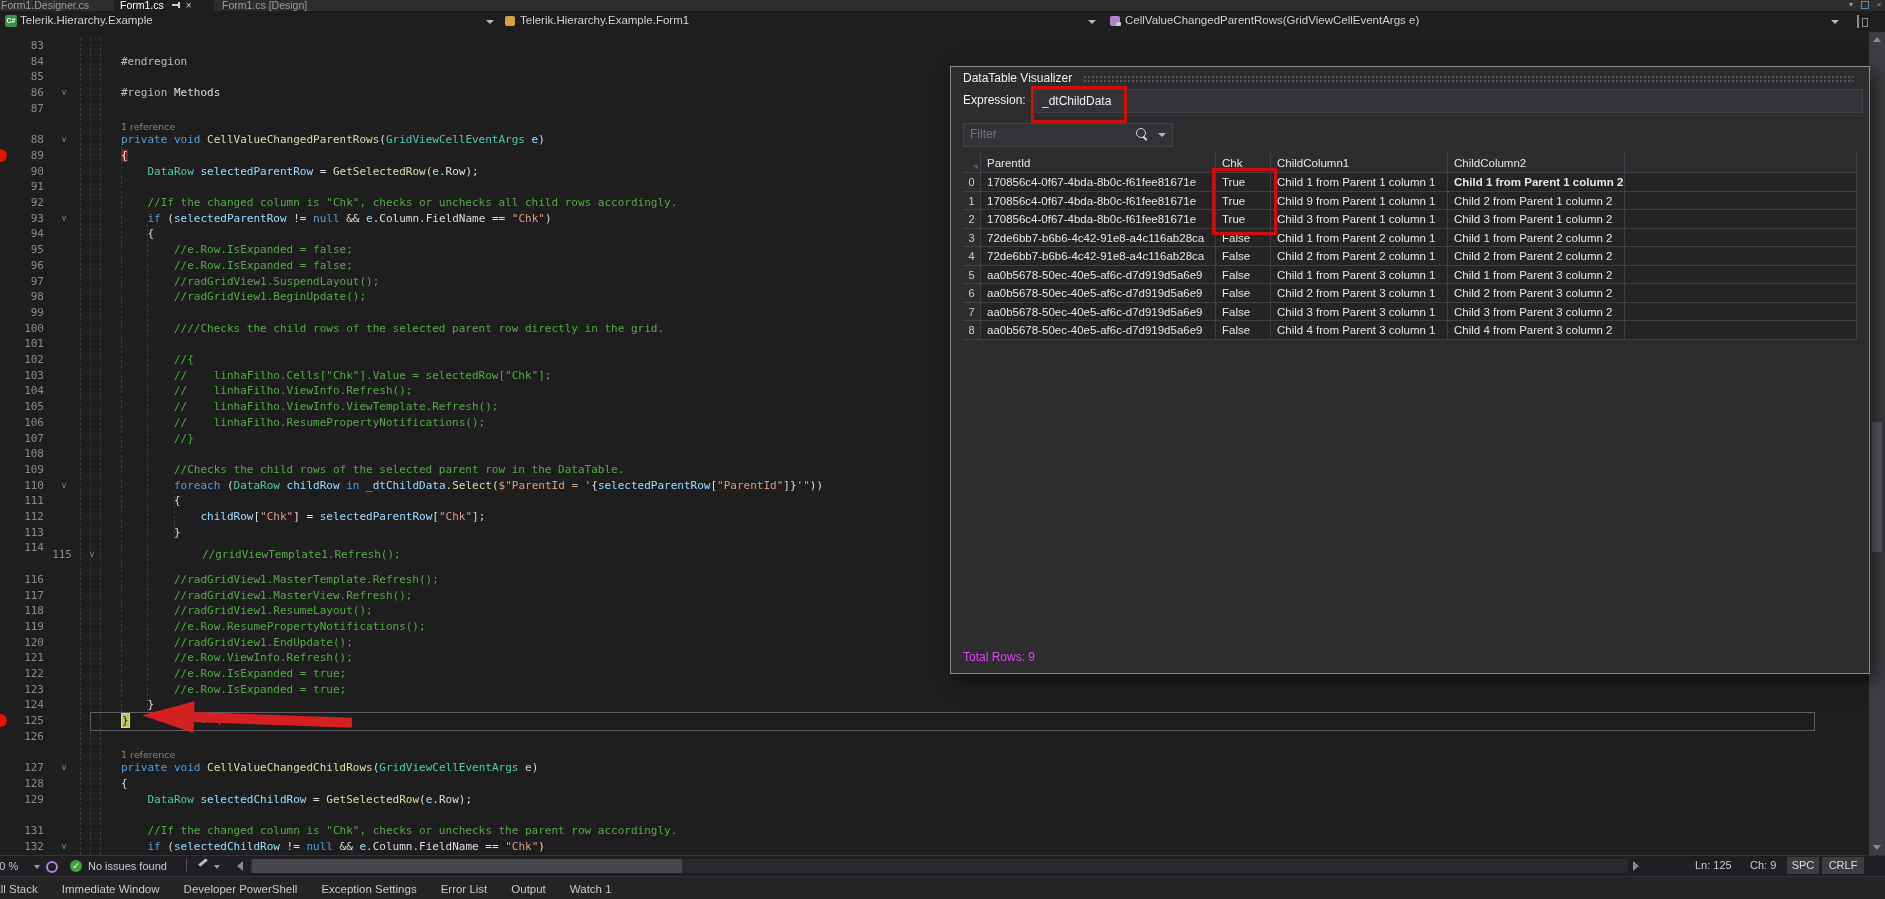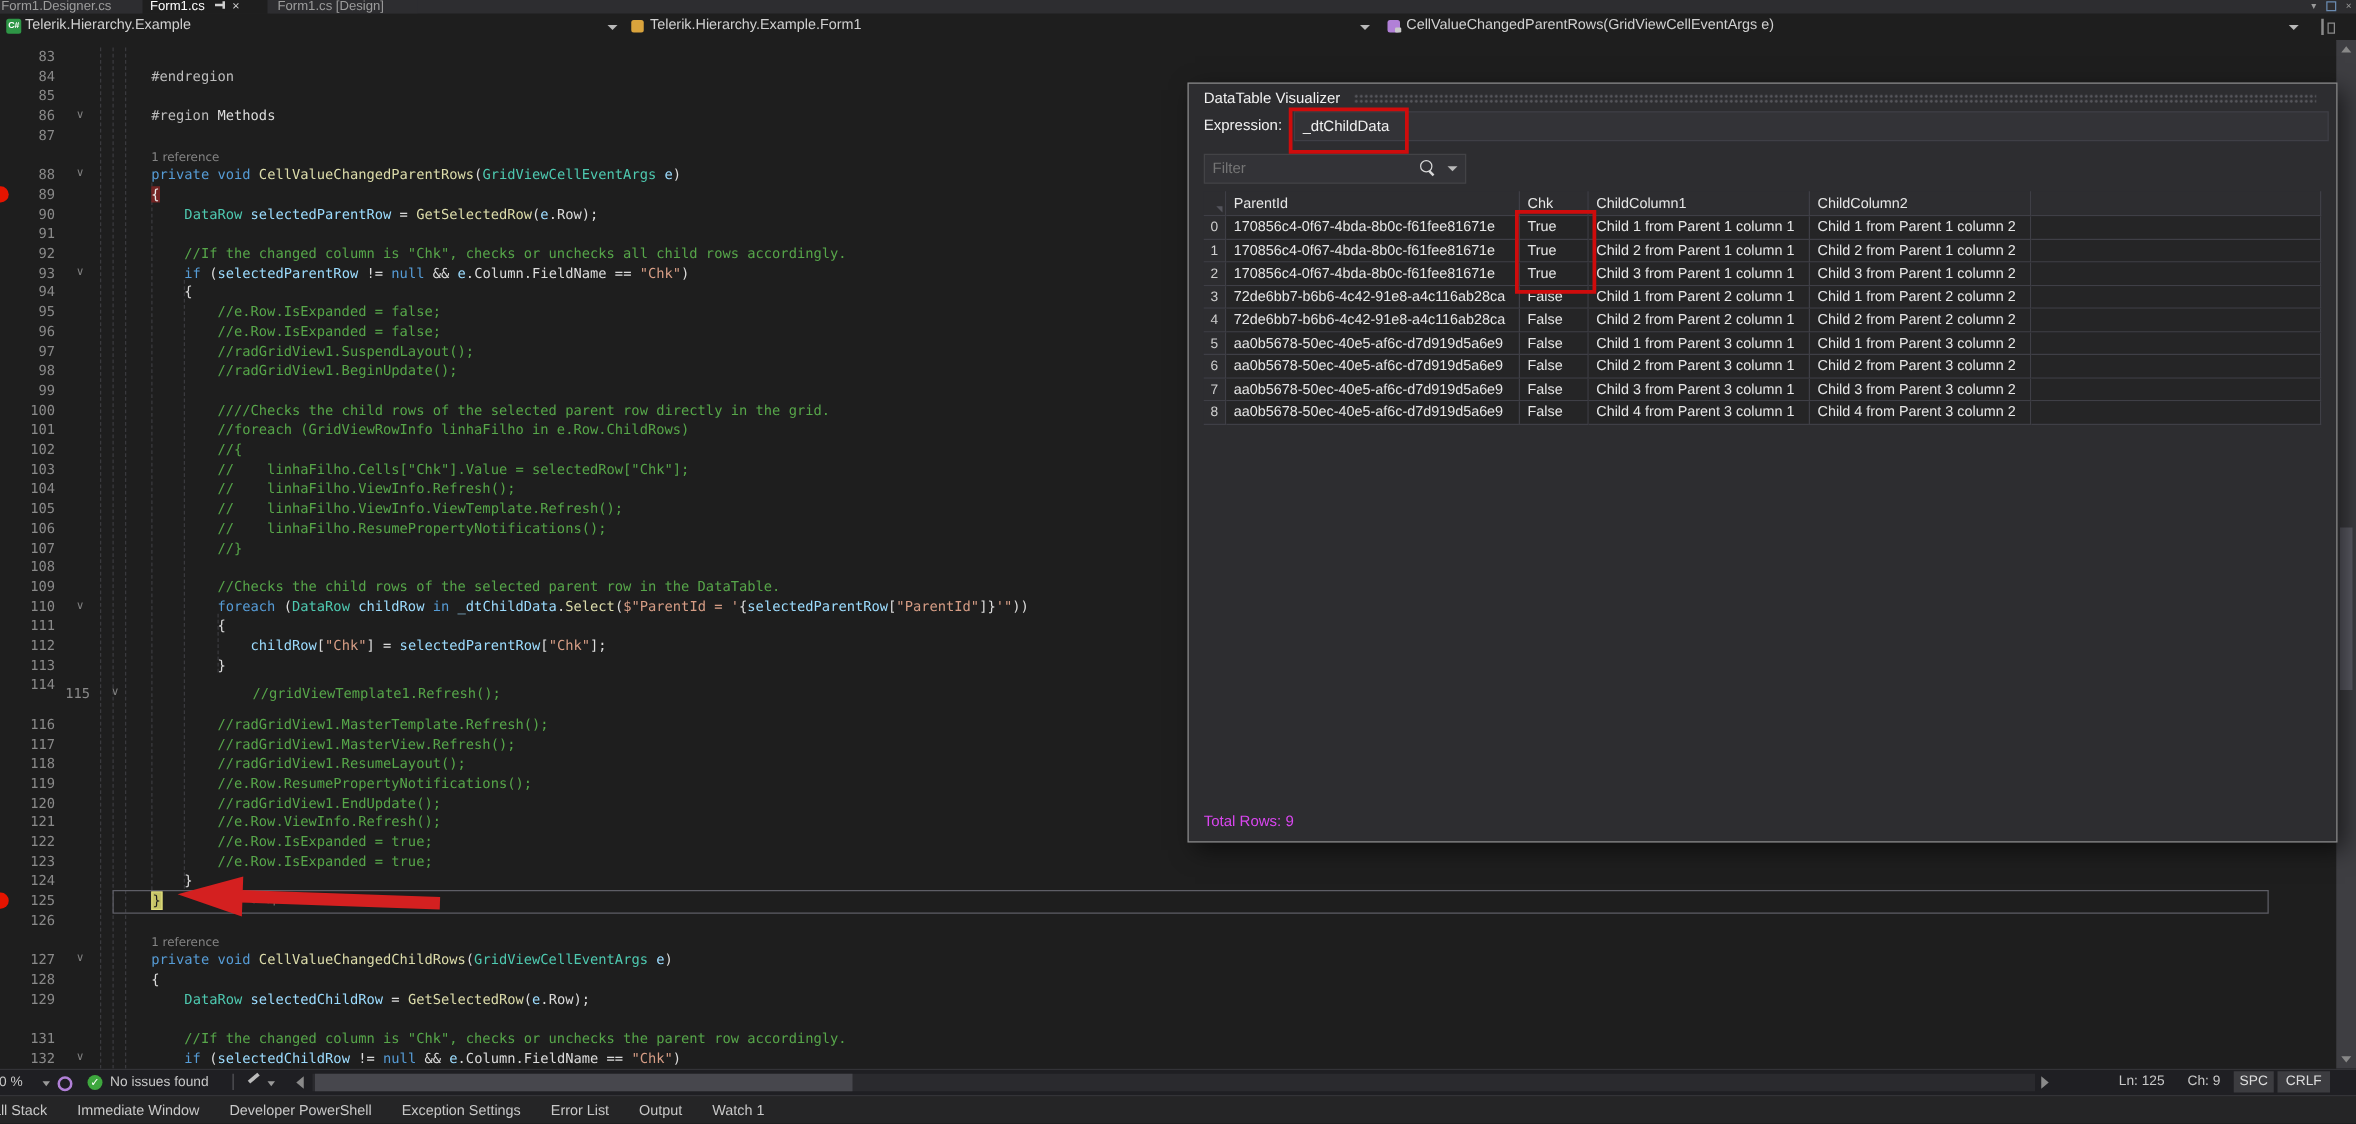--- a/index.html
+++ b/index.html
@@ -195,21 +195,21 @@
       <div class="row" style="top: 147.3px;"><span class="num">91</span><span class="code"></span></div>
       <div class="row" style="top: 163px;"><span class="num">92</span><span class="code"><span class="tk-c">            //If the changed column is "Chk", checks or unchecks all child rows accordingly.</span></span></div>
       <div class="row" style="top: 178.7px;"><span class="num">93</span><span class="fold">∨</span><span class="code"><span class="tk-k">            if</span><span class="tk-p"> (</span><span class="tk-v">selectedParentRow</span><span class="tk-p"> != </span><span class="tk-k">null</span><span class="tk-p"> &amp;&amp; </span><span class="tk-v">e</span><span class="tk-p">.Column.FieldName == </span><span class="tk-s">"Chk"</span><span class="tk-p">)</span></span></div>
       <div class="row" style="top: 194.4px;"><span class="num">94</span><span class="code"><span class="tk-p">            {</span></span></div>
       <div class="row" style="top: 210.1px;"><span class="num">95</span><span class="code"><span class="tk-c">                //e.Row.IsExpanded = false;</span></span></div>
       <div class="row" style="top: 225.8px;"><span class="num">96</span><span class="code"><span class="tk-c">                //e.Row.IsExpanded = false;</span></span></div>
       <div class="row" style="top: 241.5px;"><span class="num">97</span><span class="code"><span class="tk-c">                //radGridView1.SuspendLayout();</span></span></div>
       <div class="row" style="top: 257.2px;"><span class="num">98</span><span class="code"><span class="tk-c">                //radGridView1.BeginUpdate();</span></span></div>
       <div class="row" style="top: 272.9px;"><span class="num">99</span><span class="code"></span></div>
       <div class="row" style="top: 288.6px;"><span class="num">100</span><span class="code"><span class="tk-c">                ////Checks the child rows of the selected parent row directly in the grid.</span></span></div>
-      <div class="row" style="top: 304.3px;"><span class="num">101</span><span class="code"><span class="tk-c">                //foreach (GridViewRowInfo linhaFilho in e.Row.ChildRows)</span></span></div>
+      <div class="row" style="top: 304.3px;"><span class="num">101</span></div>
       <div class="row" style="top: 320px;"><span class="num">102</span><span class="code"><span class="tk-c">                //{</span></span></div>
       <div class="row" style="top: 335.7px;"><span class="num">103</span><span class="code"><span class="tk-c">                //    linhaFilho.Cells["Chk"].Value = selectedRow["Chk"];</span></span></div>
       <div class="row" style="top: 351.4px;"><span class="num">104</span><span class="code"><span class="tk-c">                //    linhaFilho.ViewInfo.Refresh();</span></span></div>
       <div class="row" style="top: 367.1px;"><span class="num">105</span><span class="code"><span class="tk-c">                //    linhaFilho.ViewInfo.ViewTemplate.Refresh();</span></span></div>
       <div class="row" style="top: 382.8px;"><span class="num">106</span><span class="code"><span class="tk-c">                //    linhaFilho.ResumePropertyNotifications();</span></span></div>
       <div class="row" style="top: 398.5px;"><span class="num">107</span><span class="code"><span class="tk-c">                //}</span></span></div>
       <div class="row" style="top: 414.2px;"><span class="num">108</span><span class="code"></span></div>
       <div class="row" style="top: 429.9px;"><span class="num">109</span><span class="code"><span class="tk-c">                //Checks the child rows of the selected parent row in the DataTable.</span></span></div>
       <div class="row" style="top: 445.6px;"><span class="num">110</span><span class="fold">∨</span><span class="code"><span class="tk-k">                foreach</span><span class="tk-p"> (</span><span class="tk-t">DataRow</span><span class="tk-p"> </span><span class="tk-v">childRow</span><span class="tk-p"> </span><span class="tk-k">in</span><span class="tk-p"> </span><span class="tk-v">_dtChildData</span><span class="tk-p">.</span><span class="tk-m">Select</span><span class="tk-p">(</span><span class="tk-s">$"ParentId = '</span><span class="tk-p">{</span><span class="tk-v">selectedParentRow</span><span class="tk-p">[</span><span class="tk-s">"ParentId"</span><span class="tk-p">]}</span><span class="tk-s">'"</span><span class="tk-p">))</span></span></div>
       <div class="row" style="top: 461.3px;"><span class="num">111</span><span class="code"><span class="tk-p">                {</span></span></div>
@@ -261,28 +261,28 @@
           <div class="gcell" style="left: 253px; width: 55px;">Chk</div>
           <div class="gcell" style="left: 308px; width: 177px;">ChildColumn1</div>
           <div class="gcell" style="left: 485px; width: 177px;">ChildColumn2</div>
           <div class="gcell" style="left: 662px; width: 232px;"></div>
         </div>
         <div class="gr" style="top: 20px; height: 18.5px;">
           <div class="gcell idx" style="left: 0px; width: 18px;">0</div>
           <div class="gcell" style="left: 18px; width: 235px;">170856c4-0f67-4bda-8b0c-f61fee81671e</div>
           <div class="gcell" style="left: 253px; width: 55px;">True</div>
           <div class="gcell" style="left: 308px; width: 177px;">Child 1 from Parent 1 column 1</div>
-          <div class="gcell" style="left: 485px; width: 177px;">Child 1 from Parent 1 column 2</div>
+          <div class="gcell" style="left: 485px; width: 177px; font-weight: bold;">Child 1 from Parent 1 column 2</div>
           <div class="gcell" style="left: 662px; width: 232px;"></div>
         </div>
         <div class="gr" style="top: 38.5px; height: 18.5px;">
           <div class="gcell idx" style="left: 0px; width: 18px;">1</div>
           <div class="gcell" style="left: 18px; width: 235px;">170856c4-0f67-4bda-8b0c-f61fee81671e</div>
           <div class="gcell" style="left: 253px; width: 55px;">True</div>
-          <div class="gcell" style="left: 308px; width: 177px;">Child 2 from Parent 1 column 1</div>
+          <div class="gcell" style="left: 308px; width: 177px;">Child 9 from Parent 1 column 1</div>
           <div class="gcell" style="left: 485px; width: 177px;">Child 2 from Parent 1 column 2</div>
           <div class="gcell" style="left: 662px; width: 232px;"></div>
         </div>
         <div class="gr" style="top: 57px; height: 18.5px;">
           <div class="gcell idx" style="left: 0px; width: 18px;">2</div>
           <div class="gcell" style="left: 18px; width: 235px;">170856c4-0f67-4bda-8b0c-f61fee81671e</div>
           <div class="gcell" style="left: 253px; width: 55px;">True</div>
           <div class="gcell" style="left: 308px; width: 177px;">Child 3 from Parent 1 column 1</div>
           <div class="gcell" style="left: 485px; width: 177px;">Child 3 from Parent 1 column 2</div>
           <div class="gcell" style="left: 662px; width: 232px;"></div>

